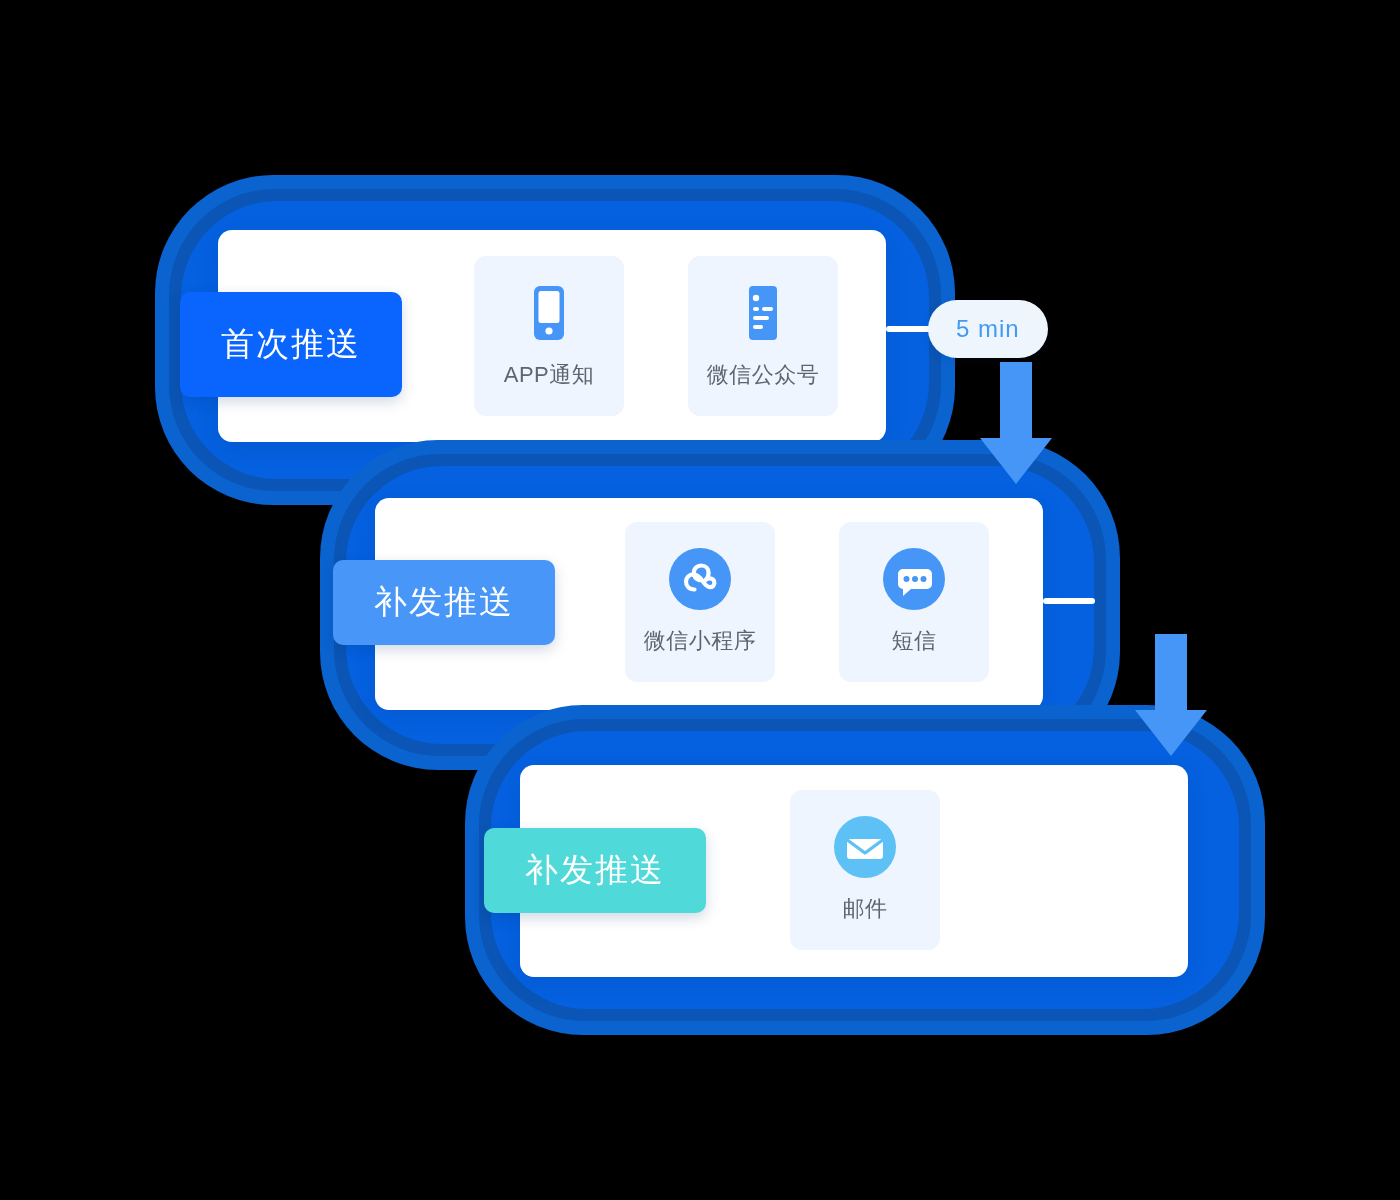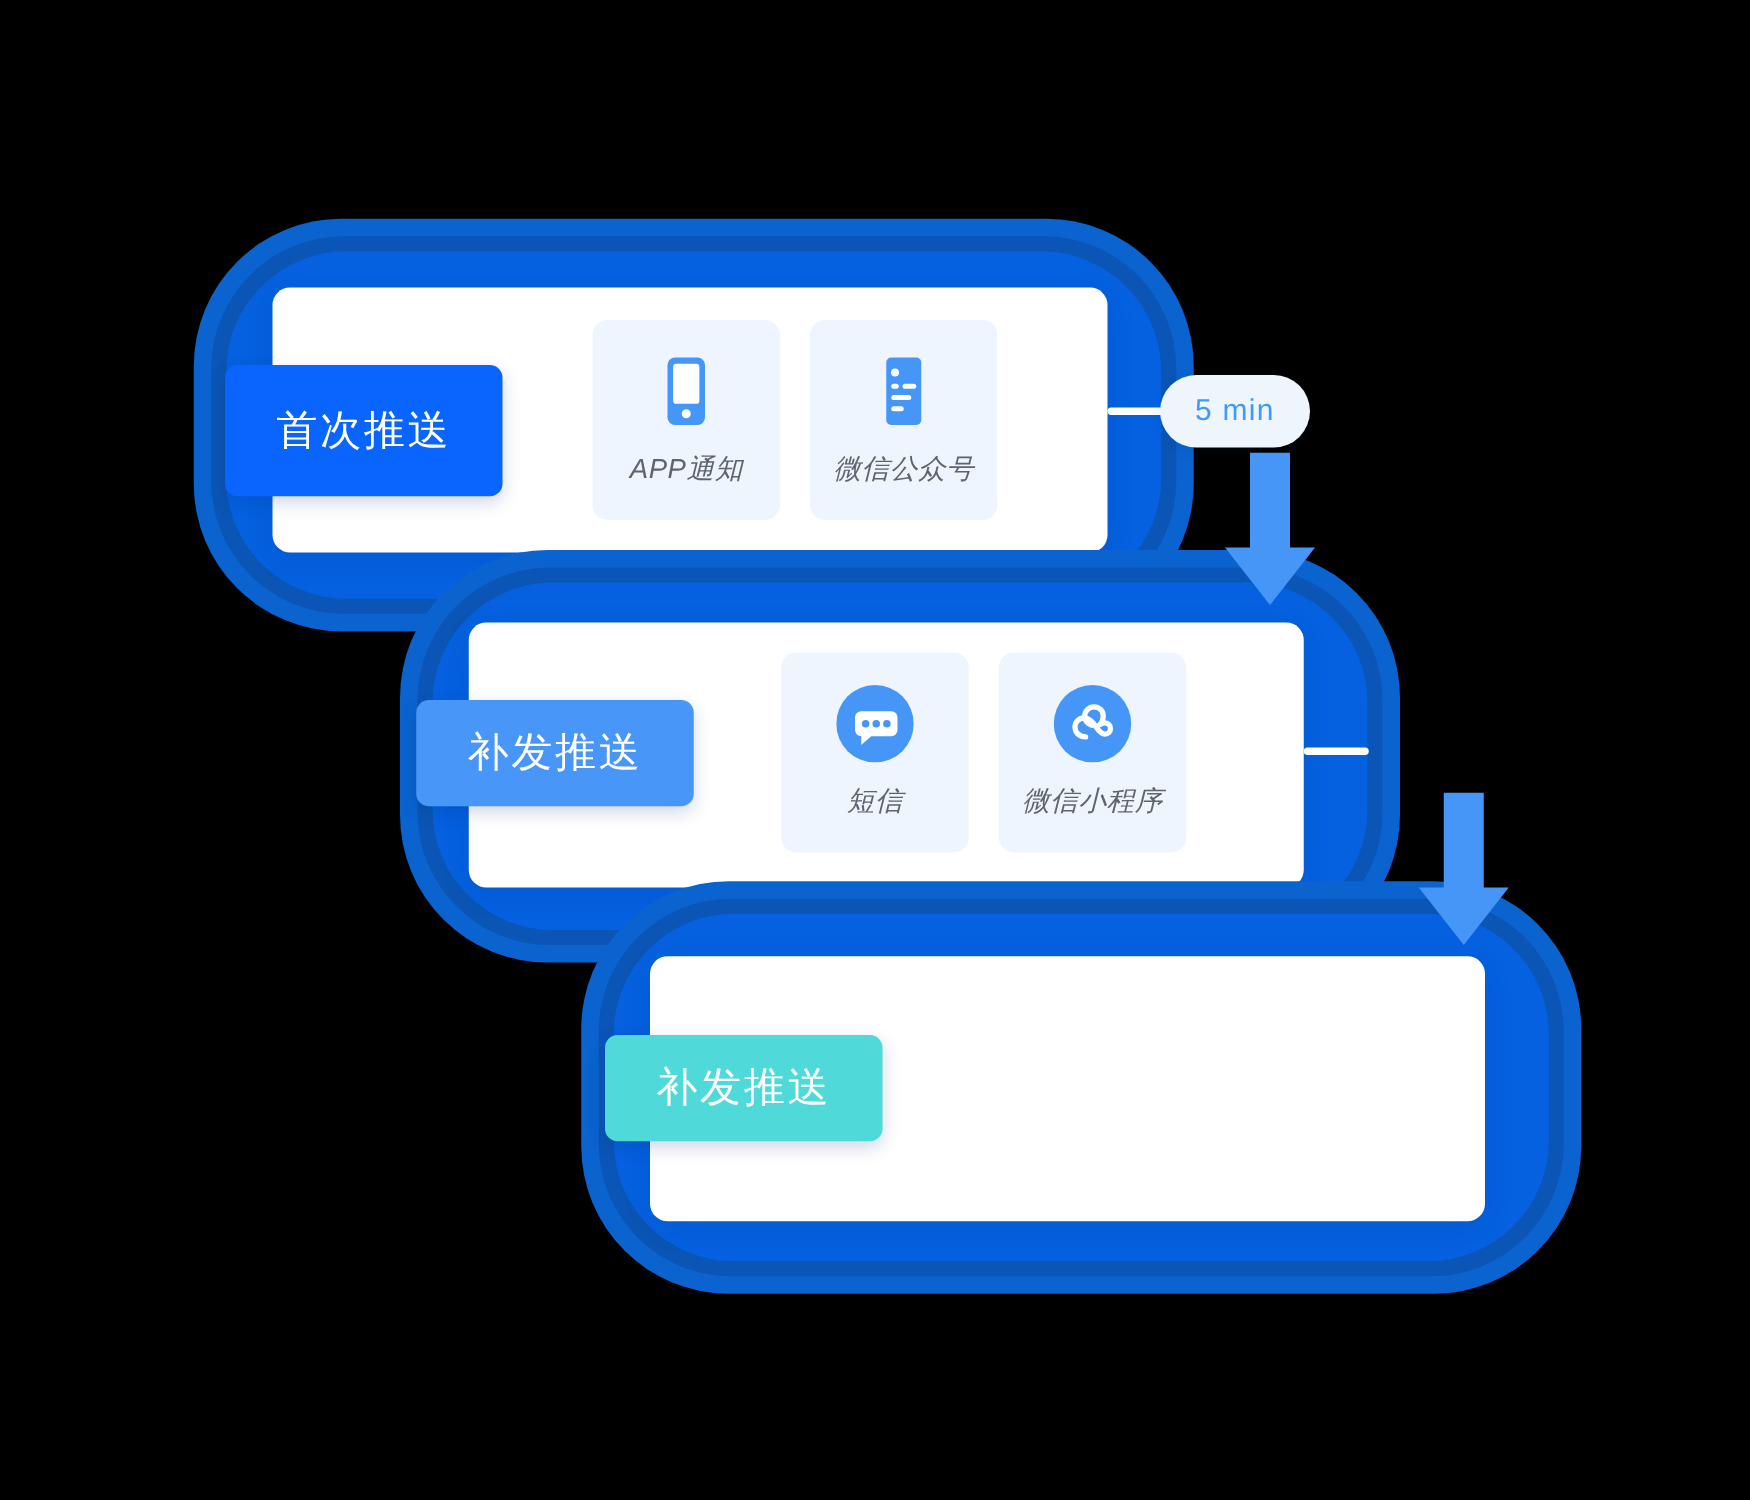--- a/index.html
+++ b/index.html
@@ -77,22 +77,21 @@
     box-shadow: 0 5px 14px rgba(3, 45, 110, 0.18);
   }
   #label1 { left: 180px; top: 292px; width: 222px; height: 105px; background: #0a65ff; z-index: 7; }
   #label2 { left: 333px; top: 560px; width: 222px; height: 85px; background: #4896f8; z-index: 7; }
   #label3 { left: 484px; top: 828px; width: 222px; height: 85px; background: #4fd9d9; z-index: 7; }
 
   
   .tiles {
     position: absolute;
     display: flex;
-    gap: 24px;
-    font-style: italic;
+    gap: 64px;
   }
   #tiles1 { left: 474px; top: 256px; z-index: 7; }
   #tiles2 { left: 625px; top: 522px; z-index: 7; }
   #tiles3 { left: 790px; top: 790px; z-index: 7; }
 
   .tile {
     width: 150px;
     height: 160px;
     background: #eff5fe;
     border-radius: 12px;
@@ -212,37 +211,37 @@
   </div>
   <div class="card" id="card2"></div>
   <div class="stage-label" id="label2">
     <span class="chip-text">补发推送</span>
   </div>
   <div class="tiles" id="tiles2">
     <div class="tile">
       <span class="tile-icon">
         <svg width="62" height="62" viewBox="0 0 62 62">
           <circle cx="31" cy="31" r="31" fill="#4596f7"></circle>
+          <path d="M25.5 41.5 C19.5 41.5 17 37.2 17 33.6 C17 29.6 20.2 26.4 24.2 26.4 C28.6 26.4 31.2 29.6 33.6 33.2 C35.8 36.5 38 39.2 41 39.2 C43.6 39.2 45.4 37.3 45.4 34.8 C45.4 32.1 43.4 30.3 40.7 30.3 C39.2 30.3 38 30.8 37 31.6" fill="none" stroke="#ffffff" stroke-width="4.2" stroke-linecap="round"></path>
+          <path d="M37 31.6 C38.8 29.6 39.6 27.2 39.6 24.8 C39.6 20.6 36.4 17.5 32.2 17.5 C28 17.5 24.8 20.7 24.8 24.8 C24.8 28.5 27.2 31.2 30.6 32.2" fill="none" stroke="#ffffff" stroke-width="4.2" stroke-linecap="round"></path>
+        </svg>
+      </span>
+      <span class="tile-label">微信小程序</span>
+    </div>
+    <div class="tile">
+      <span class="tile-icon">
+        <svg width="62" height="62" viewBox="0 0 62 62">
+          <circle cx="31" cy="31" r="31" fill="#4596f7"></circle>
           <path d="M20 21 H44 A5 5 0 0 1 49 26 V36 A5 5 0 0 1 44 41 H28 L20 48 V41 A5 5 0 0 1 15 36 V26 A5 5 0 0 1 20 21 Z" fill="#ffffff"></path>
           <circle cx="23.5" cy="31" r="3" fill="#4596f7"></circle>
           <circle cx="32" cy="31" r="3" fill="#4596f7"></circle>
           <circle cx="40.5" cy="31" r="3" fill="#4596f7"></circle>
         </svg>
       </span>
       <span class="tile-label">短信</span>
-    </div>
-    <div class="tile">
-      <span class="tile-icon">
-        <svg width="62" height="62" viewBox="0 0 62 62">
-          <circle cx="31" cy="31" r="31" fill="#4596f7"></circle>
-          <path d="M25.5 41.5 C19.5 41.5 17 37.2 17 33.6 C17 29.6 20.2 26.4 24.2 26.4 C28.6 26.4 31.2 29.6 33.6 33.2 C35.8 36.5 38 39.2 41 39.2 C43.6 39.2 45.4 37.3 45.4 34.8 C45.4 32.1 43.4 30.3 40.7 30.3 C39.2 30.3 38 30.8 37 31.6" fill="none" stroke="#ffffff" stroke-width="4.2" stroke-linecap="round"></path>
-          <path d="M37 31.6 C38.8 29.6 39.6 27.2 39.6 24.8 C39.6 20.6 36.4 17.5 32.2 17.5 C28 17.5 24.8 20.7 24.8 24.8 C24.8 28.5 27.2 31.2 30.6 32.2" fill="none" stroke="#ffffff" stroke-width="4.2" stroke-linecap="round"></path>
-        </svg>
-      </span>
-      <span class="tile-label">微信小程序</span>
     </div>
   </div>
 
   <div class="connector" id="conn2">
     <div class="conn-line"></div>
     <span class="arrow">
       <svg width="96" height="124" viewBox="0 0 96 124">
         <rect x="32" y="0" width="32" height="84" fill="#4596f7"></rect>
         <path d="M12 76 L84 76 L48 122 Z" fill="#4596f7"></path>
       </svg>
@@ -252,15 +251,25 @@
   <div class="capsule" id="cap3">
     <div class="ring-outer"></div>
     <div class="ring-mid"></div>
     <div class="ring-inner"></div>
   </div>
   <div class="card" id="card3"></div>
   <div class="stage-label" id="label3">
     <span class="chip-text">补发推送</span>
   </div>
   <div class="tiles" id="tiles3">
+    <div class="tile">
+      <span class="tile-icon">
+        <svg width="62" height="62" viewBox="0 0 62 62">
+          <circle cx="31" cy="31" r="31" fill="#5dc1f5"></circle>
+          <path d="M16 23 H46 A3 3 0 0 1 49 26 V40 A3 3 0 0 1 46 43 H16 A3 3 0 0 1 13 40 V26 A3 3 0 0 1 16 23 Z" fill="#ffffff"></path>
+          <path d="M14 24.5 L31 37 L48 24.5" fill="none" stroke="#5dc1f5" stroke-width="3.4" stroke-linecap="round" stroke-linejoin="round"></path>
+        </svg>
+      </span>
+      <span class="tile-label">邮件</span>
+    </div>
   </div>
 
 </div>
 
 </body></html>

